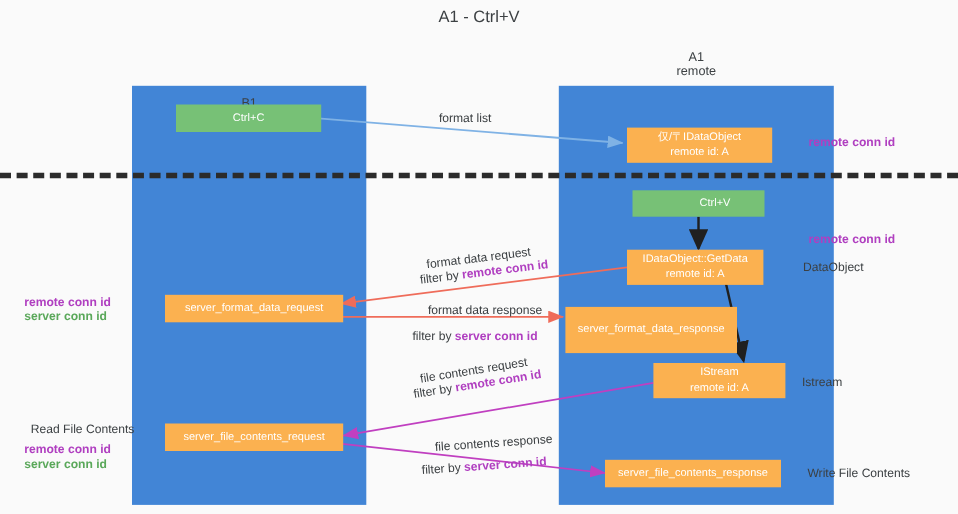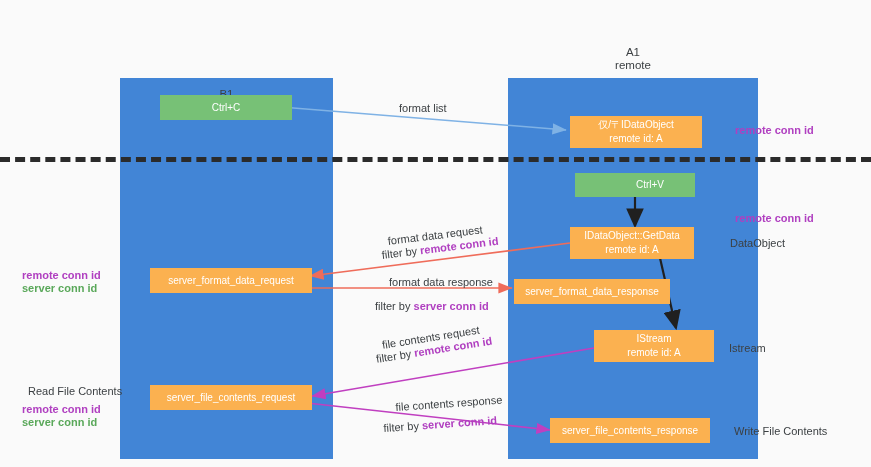--- a/index.html
+++ b/index.html
@@ -35,20 +35,21 @@
 </style>
 </head>
 <body>
 
 <div id="stage">
 
   <div class="lane lane-b1"></div>
   <div class="lane lane-a1"></div>
 
   <div class="title">
+    <div>A1 - Ctrl+V</div>
   </div>
 
   <div class="colhead b1">
     <div>B1</div>
     <div>connection</div>
   </div>
   <div class="colhead a1">
     <div>A1</div>
     <div>remote</div>
   </div>
@@ -99,21 +100,21 @@
 
   <div class="box orange" style="left:570px;top:227px;width:124px;height:32px;">
     <span>IDataObject::GetData</span>
     <span>remote id: A</span>
   </div>
 
   <div class="box orange" style="left:150px;top:268px;width:162px;height:25px;">
     <span>server_format_data_request</span>
   </div>
 
-  <div class="box orange" style="left:514px;top:279px;width:156px;height:25px;">
+  <div class="box orange" style="left:514px;top:279px;width:156px;height:42px;">
     <span>server_format_data_response</span>
   </div>
 
   <div class="box orange" style="left:594px;top:330px;width:120px;height:32px;">
     <span>IStream</span>
     <span>remote id: A</span>
   </div>
 
   <div class="box orange" style="left:150px;top:385px;width:162px;height:25px;">
     <span>server_file_contents_request</span>

